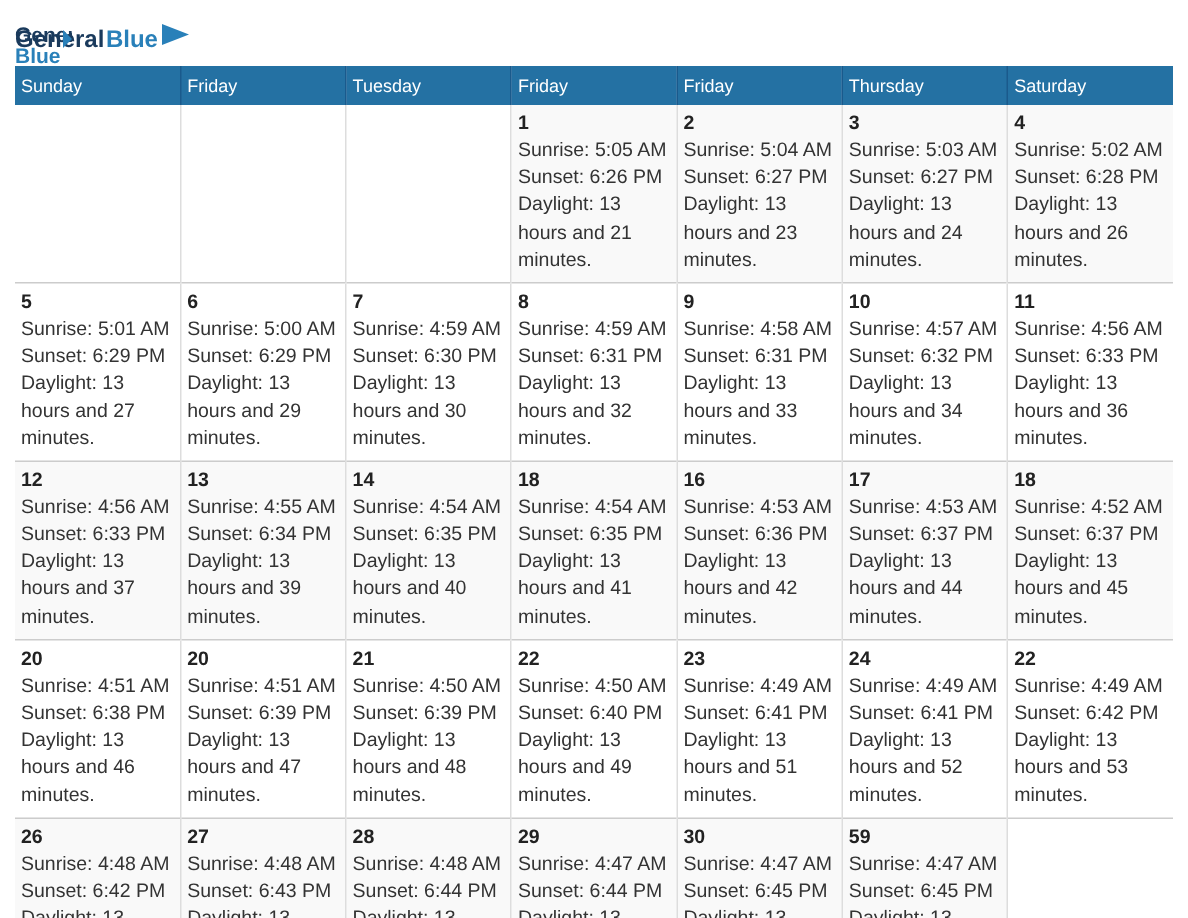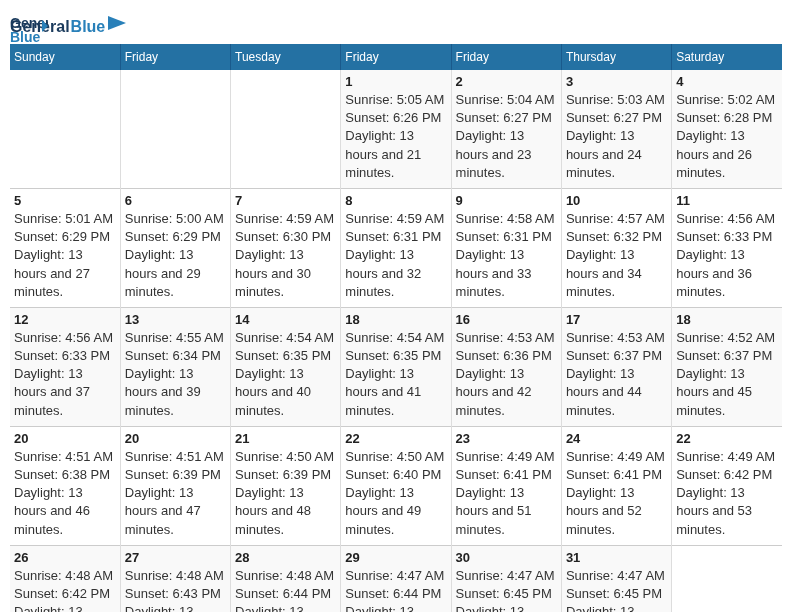--- a/index.html
+++ b/index.html
@@ -245,19 +245,19 @@
         </td>
         <td>
           <span class="day-num">29</span>
           <div class="day-info">Sunrise: 4:47 AM<br>Sunset: 6:44 PM<br>Daylight: 13 hours and 56 minutes.</div>
         </td>
         <td>
           <span class="day-num">30</span>
           <div class="day-info">Sunrise: 4:47 AM<br>Sunset: 6:45 PM<br>Daylight: 13 hours and 57 minutes.</div>
         </td>
         <td>
-          <span class="day-num">31</span>
+          <span class="day-num">59</span>
           <div class="day-info">Sunrise: 4:47 AM<br>Sunset: 6:45 PM<br>Daylight: 13 hours and 58 minutes.</div>
         </td>
         <td class="empty"></td>
       </tr>
     </tbody>
 </table>
 
 </body></html>

